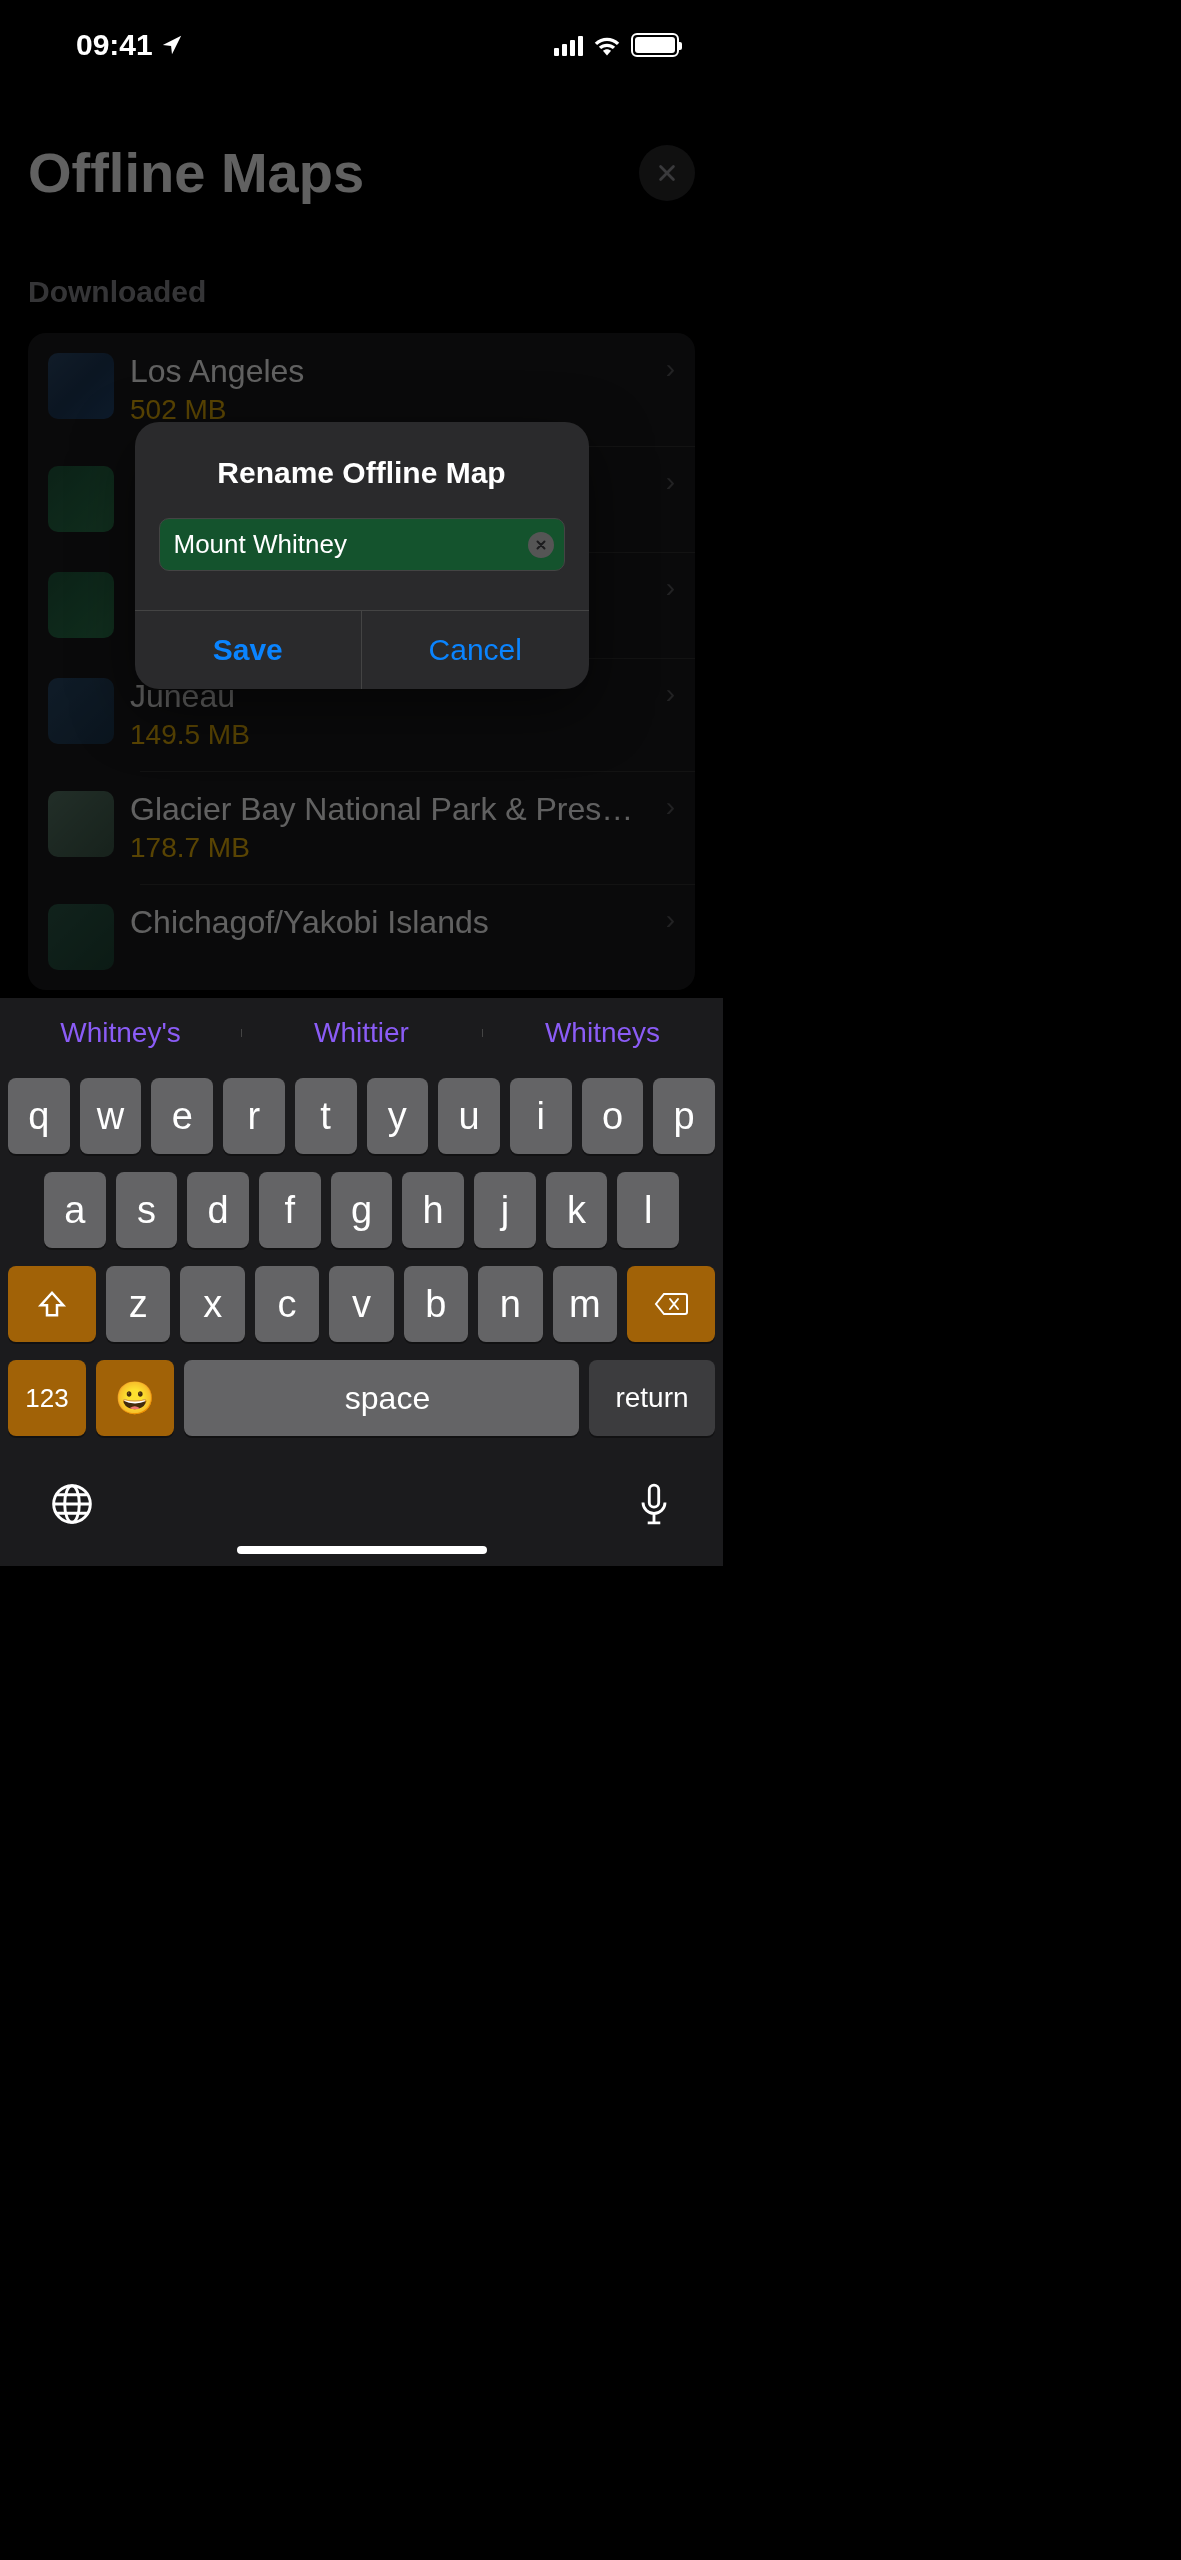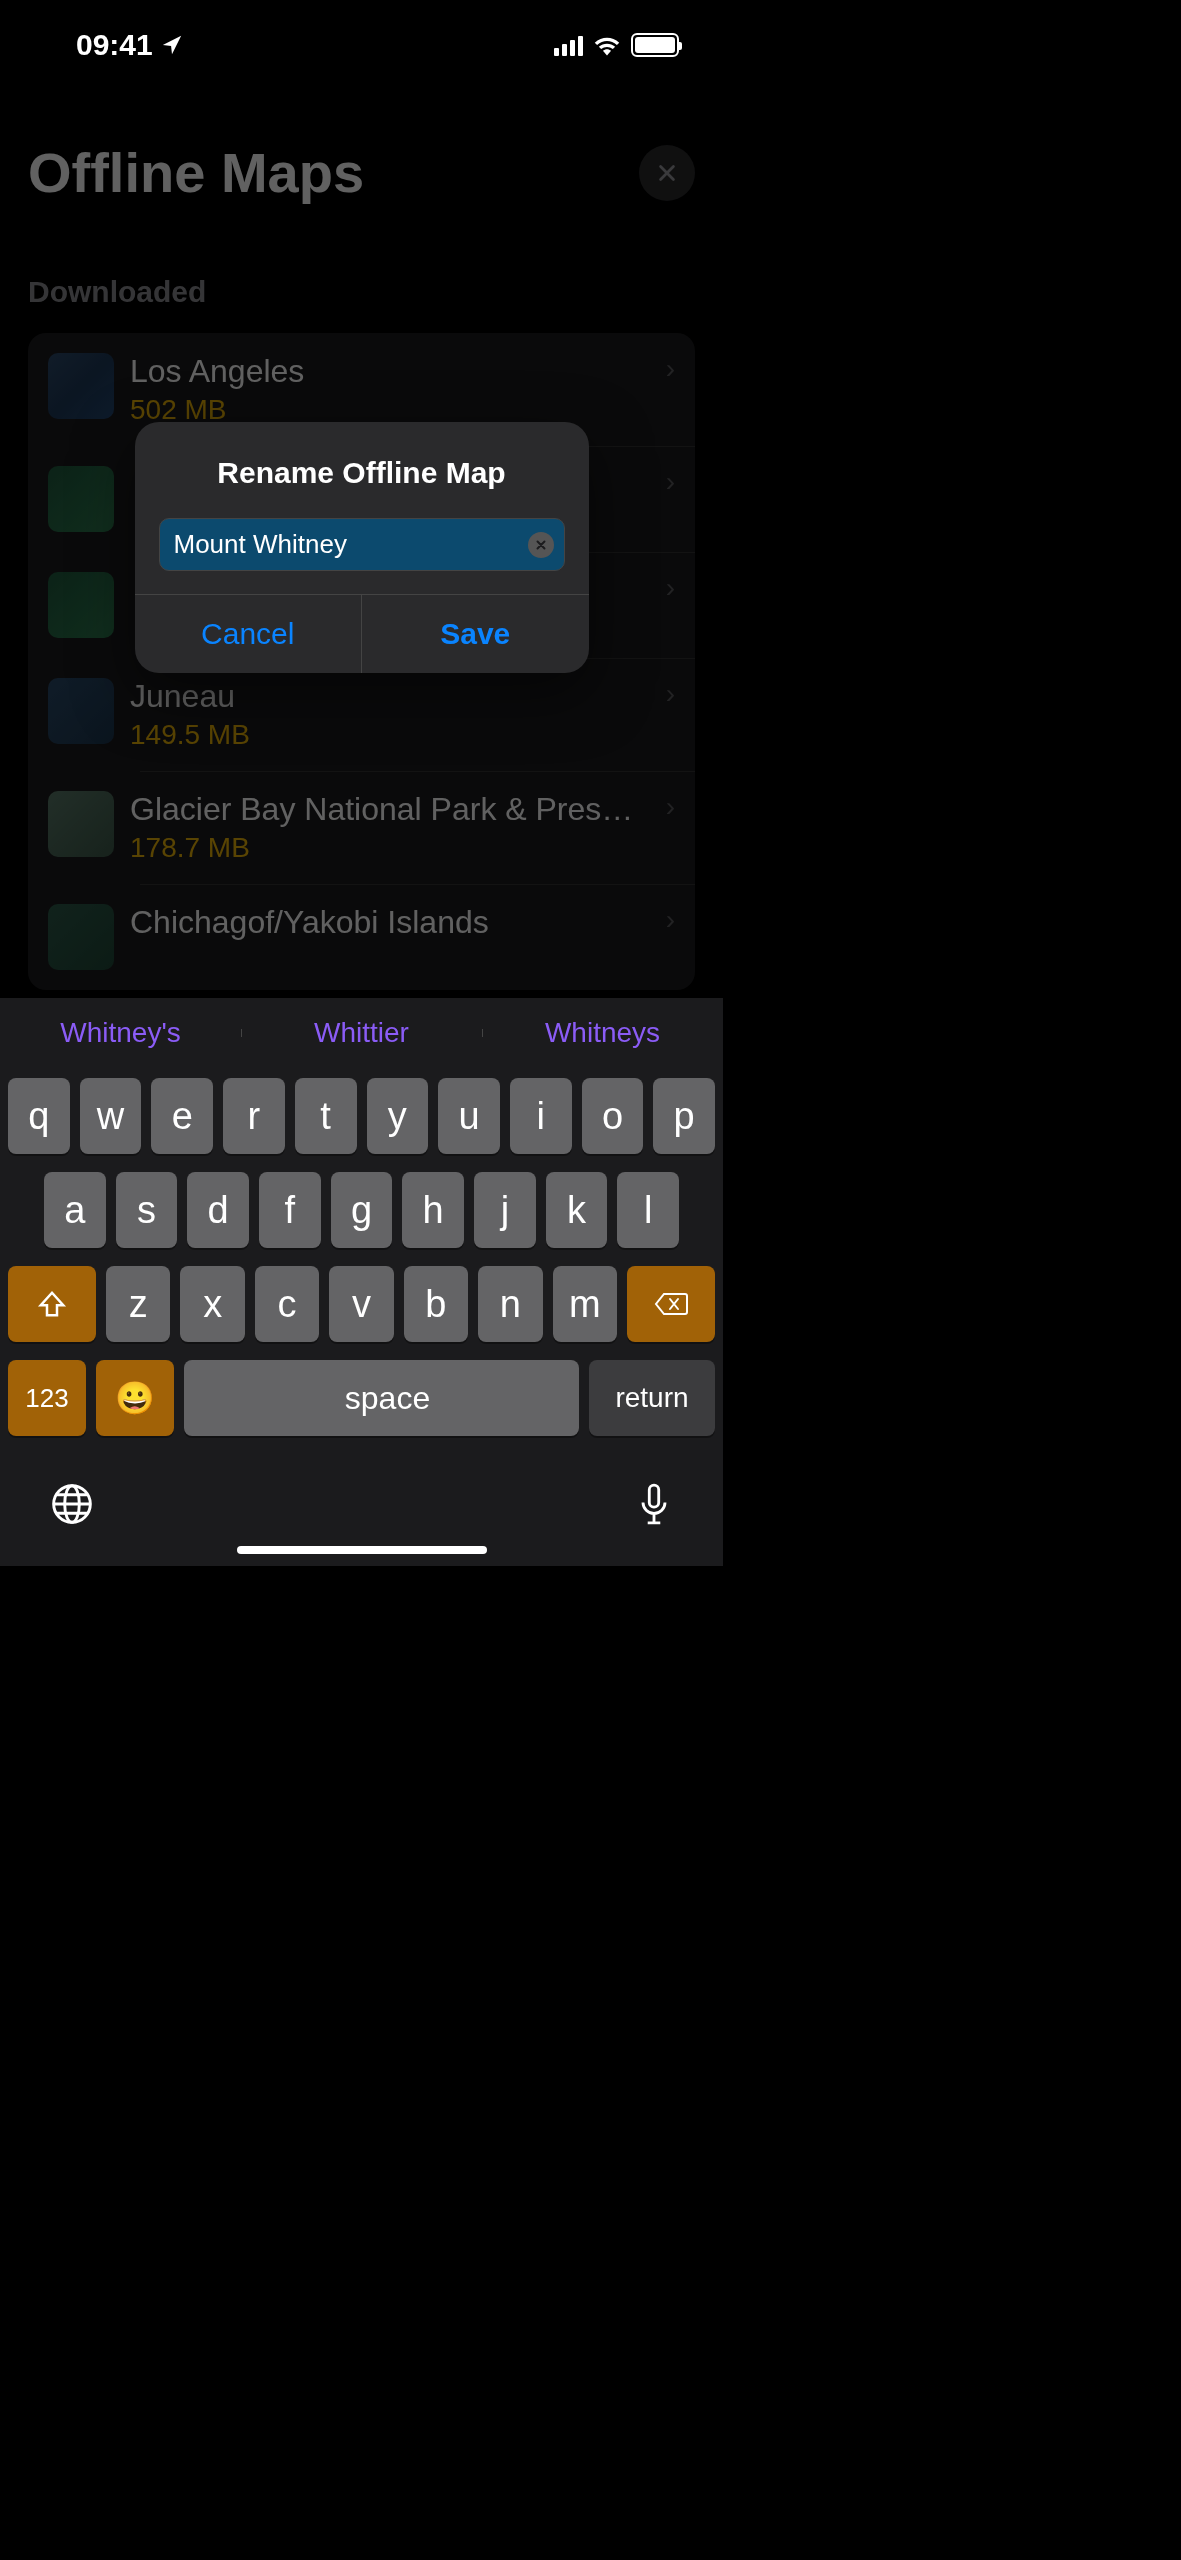--- a/index.html
+++ b/index.html
@@ -170,23 +170,23 @@
       box-shadow: 0 20px 60px rgba(0,0,0,0.5);
       z-index:20;
     }
     .dialog-title {
       font-size: 30px;
       font-weight:600;
       text-align:center;
       padding: 34px 20px 28px;
     }
     .dialog-field {
-      margin: 0 24px 23px;
+      margin: 0 24px 39px;
       position:relative;
-      background:#0c4a6e;
+      background:#14532d;
       border-radius: 10px;
       border:1px solid #444;
       display:flex; align-items:center;
     }
     .dialog-input {
       flex:1;
       background:transparent;
       border:none;
       outline:none;
       color:#fff;
@@ -387,22 +387,22 @@
   <div class="dialog-title">Rename Offline Map</div>
   <div class="dialog-field">
     <input class="dialog-input" value="Mount Whitney" style="">
     <div class="clear-input">
       <svg width="12" height="12" viewBox="0 0 24 24" stroke="#1c1c1e" stroke-width="4" fill="none" stroke-linecap="round">
           <path d="M5 5 L19 19 M19 5 L5 19"></path>
         </svg>
     </div>
   </div>
   <div class="dialog-buttons">
+    <div class="dialog-btn primary">Save</div>
     <div class="dialog-btn">Cancel</div>
-    <div class="dialog-btn primary">Save</div>
   </div>
 </div>
 
 <div class="keyboard">
   <div class="suggestions">
     <div class="sugg">Whitney's</div>
     <div class="sugg">Whittier</div>
     <div class="sugg">Whitneys</div>
   </div>
   <div class="kb-rows">

